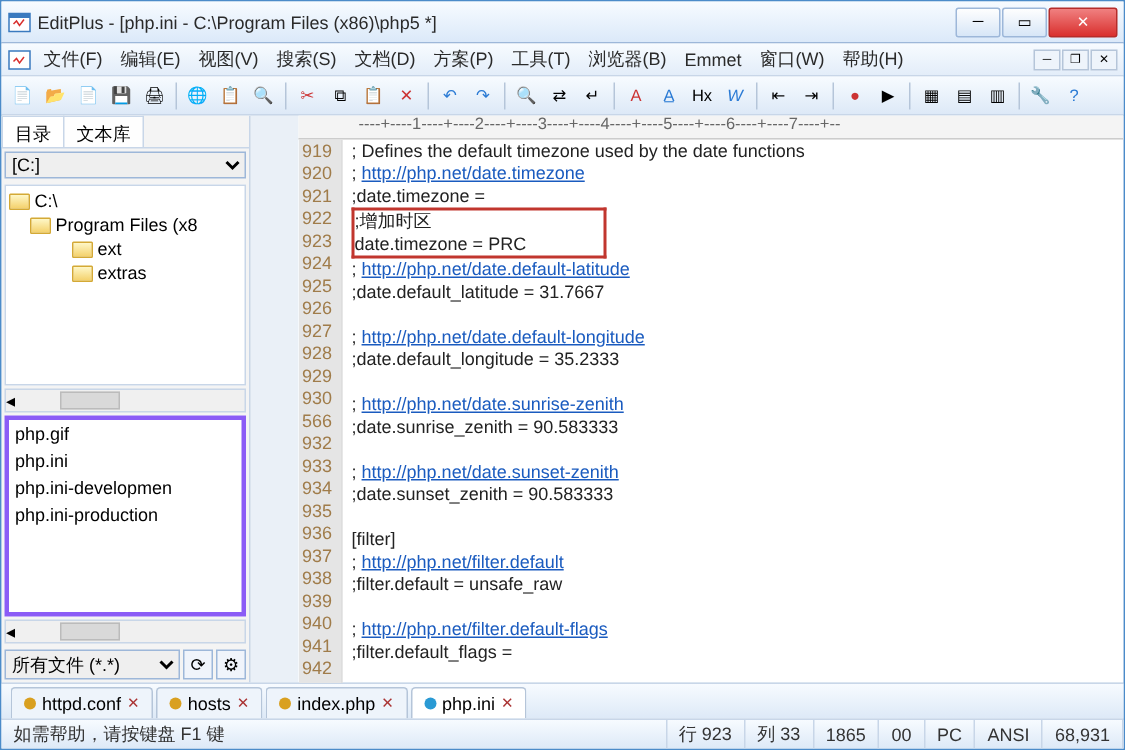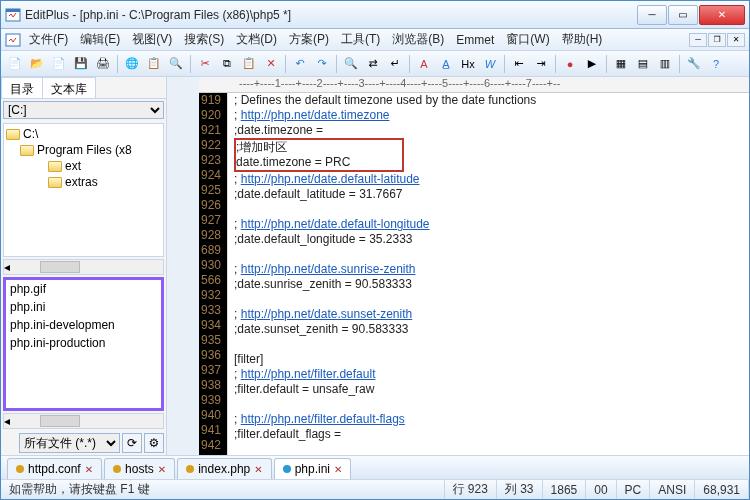--- a/index.html
+++ b/index.html
@@ -28,26 +28,26 @@
 .drive-sel select { flex: 1; border: 1px solid #9db7d9; font-size: 12px; height: 18px; }
 .tree { flex: 1; background: #fff; border: 1px solid #c8d6e8; margin: 2px; overflow: auto; padding: 2px; }
 .tree-item { display: flex; align-items: center; padding: 1px 0; cursor: pointer; white-space: nowrap; }
 .tree-item .fold { display: inline-block; width: 14px; height: 11px; background: linear-gradient(#fef7c7,#f4d16b); border: 1px solid #d4a935; border-radius: 1px; margin-right: 3px; }
 .tree-item.sel { background: #fde9a8; }
 .hscroll-stub { height: 16px; border: 1px solid #c8d6e8; margin: 0 2px 2px; background: #f0f0f0; display: flex; align-items: center; }
 .hscroll-stub .thumb { width: 40px; height: 12px; background: #d9d9d9; border: 1px solid #bbb; margin-left: 30px; }
 .filelist { flex: 1; background: #fff; border: 3px solid #8b5cf6; margin: 0 2px 2px; overflow: auto; }
 .filelist div { padding: 2px 4px; cursor: pointer; }
 .filter { padding: 2px; display: flex; }
-.filter select { flex: 1; border: 1px solid #9db7d9; height: 20px; margin-left: 16px; }
+.filter select { flex: 1; border: 1px solid #9db7d9; height: 20px; }
 .filter .fbtn { width: 20px; height: 20px; border: 1px solid #9db7d9; margin-left: 2px; background: #f0f4fb; display: flex; align-items: center; justify-content: center; cursor: pointer; }
 .editor { flex: 1; display: flex; flex-direction: column; background: #fff; }
 .ruler { height: 16px; background: #f4f4f4; border-bottom: 1px solid #ccc; font-family: Liberation Sans, sans-serif; font-size: 11px; color: #666; white-space: pre; padding-left: 40px; overflow: hidden; }
 .code { flex: 1; display: flex; overflow: auto; font-family: Consolas, "Courier New", monospace; font-size: 12px; line-height: 15px; }
-.gutter { background: #000000; color: #a07c4a; text-align: center; padding: 0 6px 0 2px; border-right: 1px solid #ddd; user-select: none; }
+.gutter { background: #e5e5e5; color: #a07c4a; text-align: center; padding: 0 6px 0 2px; border-right: 1px solid #ddd; user-select: none; }
 .lines { padding-left: 6px; white-space: pre; color: #222; }
 .lines .link { color: #1a5bbf; text-decoration: underline; cursor: pointer; }
 .doc-tabs { height: 24px; background: linear-gradient(#f7fbff,#dde9f7); display: flex; align-items: flex-end; padding: 0 6px; border-top: 1px solid #c8d6e8; gap: 2px; }
 .doc-tab { padding: 3px 8px; background: #eef4fb; border: 1px solid #b5c5d9; border-bottom: none; border-radius: 3px 3px 0 0; display: flex; align-items: center; gap: 4px; cursor: pointer; }
 .doc-tab.active { background: #fff; font-weight: normal; }
 .doc-tab .dot { width: 8px; height: 8px; border-radius: 50%; background: #d9a020; display: inline-block; }
 .doc-tab.active .dot { background: #2a9ad4; }
 .doc-tab .x { color: #a33; font-size: 10px; }
 .statusbar { height: 20px; background: linear-gradient(#f7fbff,#dde9f7); border-top: 1px solid #c8d6e8; display: flex; align-items: center; font-size: 11px; color: #333; }
 .statusbar .cell { padding: 0 8px; border-right: 1px solid #c8d6e8; height: 100%; display: flex; align-items: center; }
@@ -179,21 +179,21 @@
             <div>919</div>
             <div>920</div>
             <div>921</div>
             <div>922</div>
             <div>923</div>
             <div>924</div>
             <div>925</div>
             <div>926</div>
             <div>927</div>
             <div>928</div>
-            <div>689</div>
+            <div>929</div>
             <div>930</div>
             <div>566</div>
             <div>932</div>
             <div>933</div>
             <div>934</div>
             <div>935</div>
             <div>936</div>
             <div>937</div>
             <div>938</div>
             <div>939</div>

